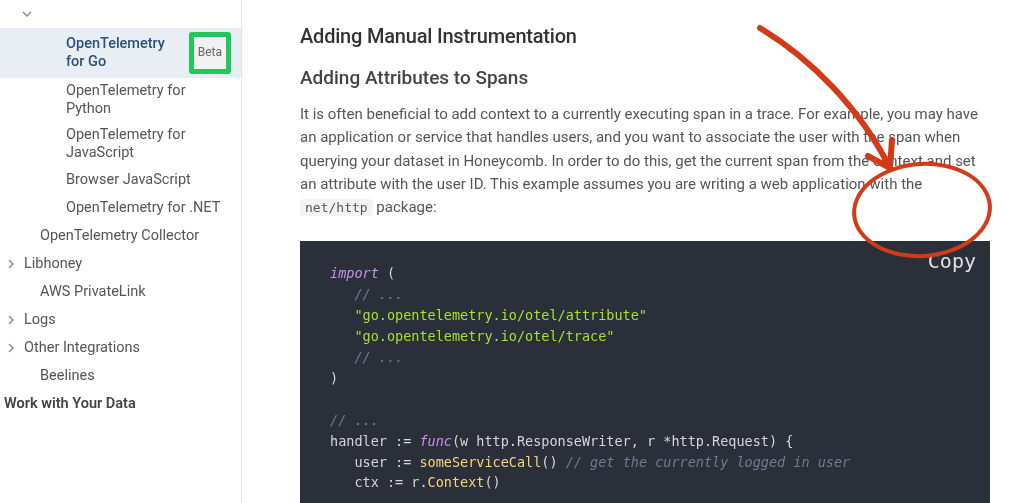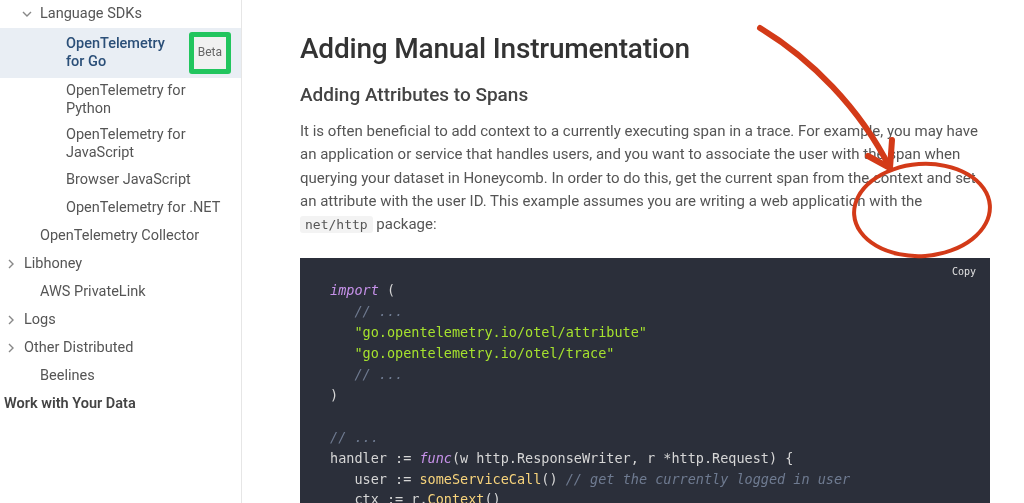--- a/index.html
+++ b/index.html
@@ -67,24 +67,24 @@
 
   .label { flex: 1; }
 
   
   .main {
     flex: 1;
     padding: 0 34px 0 58px;
     overflow: hidden;
   }
   .h1 {
-    font-size: 28px;
+    font-size: 20px;
     font-weight: 500;
     color: #333;
-    margin-top: 32px;
+    margin-top: 24px;
     margin-bottom: 18px;
     letter-spacing: -0.2px;
   }
   .h2 {
     font-size: 19px;
     font-weight: 500;
     color: #444;
     margin-bottom: 14px;
   }
   .para {
@@ -117,21 +117,21 @@
     padding: 12px 30px;
     white-space: pre;
   }
   .copy-btn {
     position: absolute;
     top: 8px;
     right: 14px;
     background: transparent;
     border: none;
     color: #e0e0e0;
-    font-size: 10px;
+    font-size: 20px;
     cursor: pointer;
     font-family: inherit;
   }
 
   
   .tok-kw  { color: #c792ea; font-style: italic; }
   .tok-str { color: #a6e22e; }
   .tok-cmt { color: #6f7b91; font-style: italic; }
   .tok-builtin{ color:#f8d47c; }
   .tok-ident{ color:#d6d6d6; }
@@ -161,21 +161,20 @@
 
   <nav class="sidebar">
     <ul class="nav">
 
       <li class="nav-item lvl1">
         <span class="chev">
           <svg width="10" height="10" viewBox="0 0 10 10">
               <path d="M1 3 L5 7 L9 3" stroke="#888" stroke-width="1.4" fill="none"></path>
             </svg>
         </span>
-        <span class="label">Language SDKs</span>
       </li>
 
       <li class="nav-item lvl2 active no-chev">
         <span class="chev"></span>
         <span class="label">OpenTelemetry for Go</span>
         <span class="badge">Beta</span>
       </li>
       <li class="nav-item lvl2 no-chev">
         <span class="chev"></span>
         <span class="label">OpenTelemetry for Python</span>
@@ -217,21 +216,21 @@
             </svg>
         </span>
         <span class="label">Logs</span>
       </li>
       <li class="nav-item lvl0">
         <span class="chev">
           <svg width="10" height="10" viewBox="0 0 10 10">
               <path d="M3 1 L7 5 L3 9" stroke="#888" stroke-width="1.4" fill="none"></path>
             </svg>
         </span>
-        <span class="label">Other Distributed</span>
+        <span class="label">Other Integrations</span>
       </li>
       <li class="nav-item lvl1 no-chev">
         <span class="chev"></span>
         <span class="label">Beelines</span>
       </li>
       <li class="nav-item lvl0 bold">
 
         <span class="label">Work with Your Data</span>
       </li>
 

